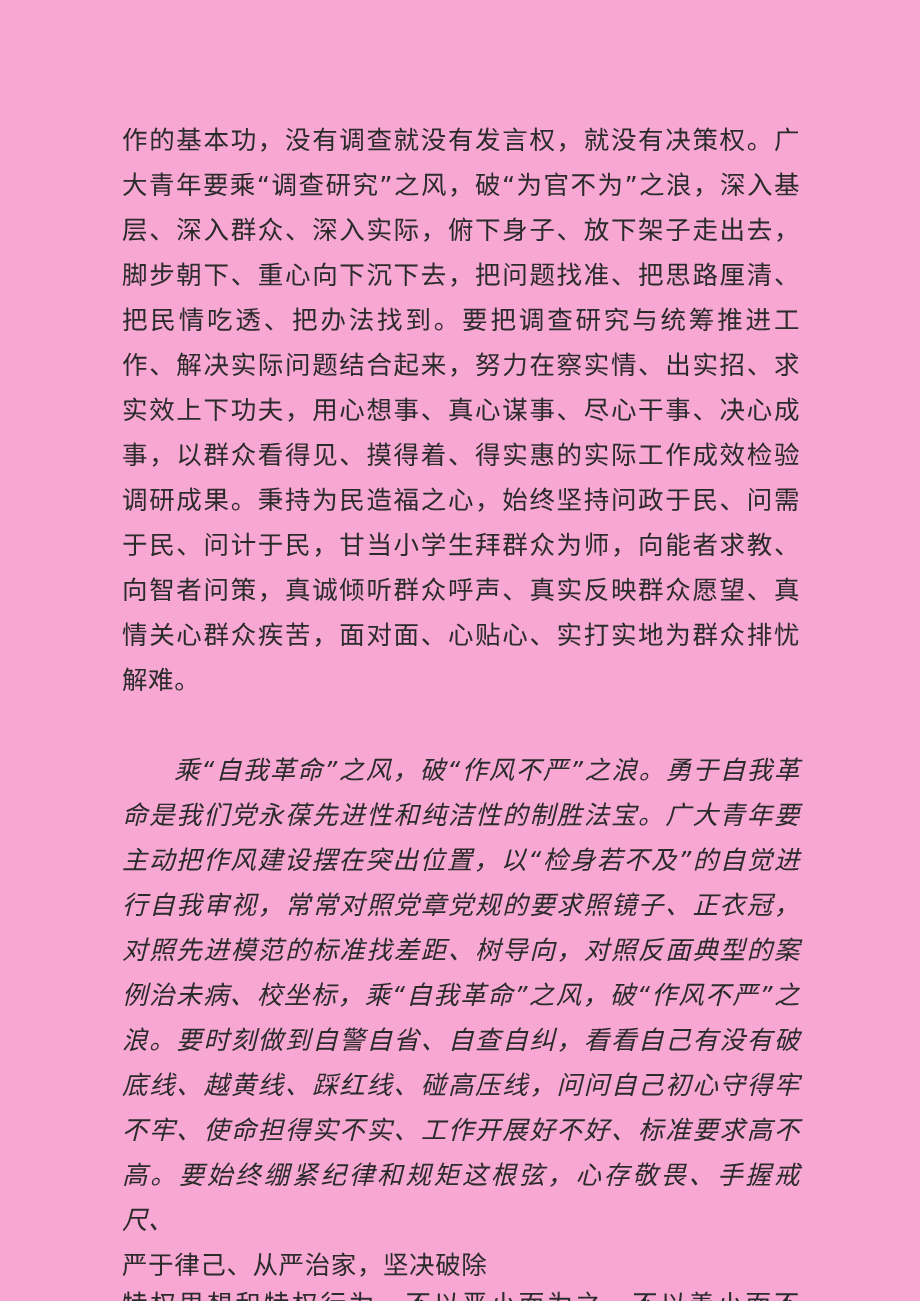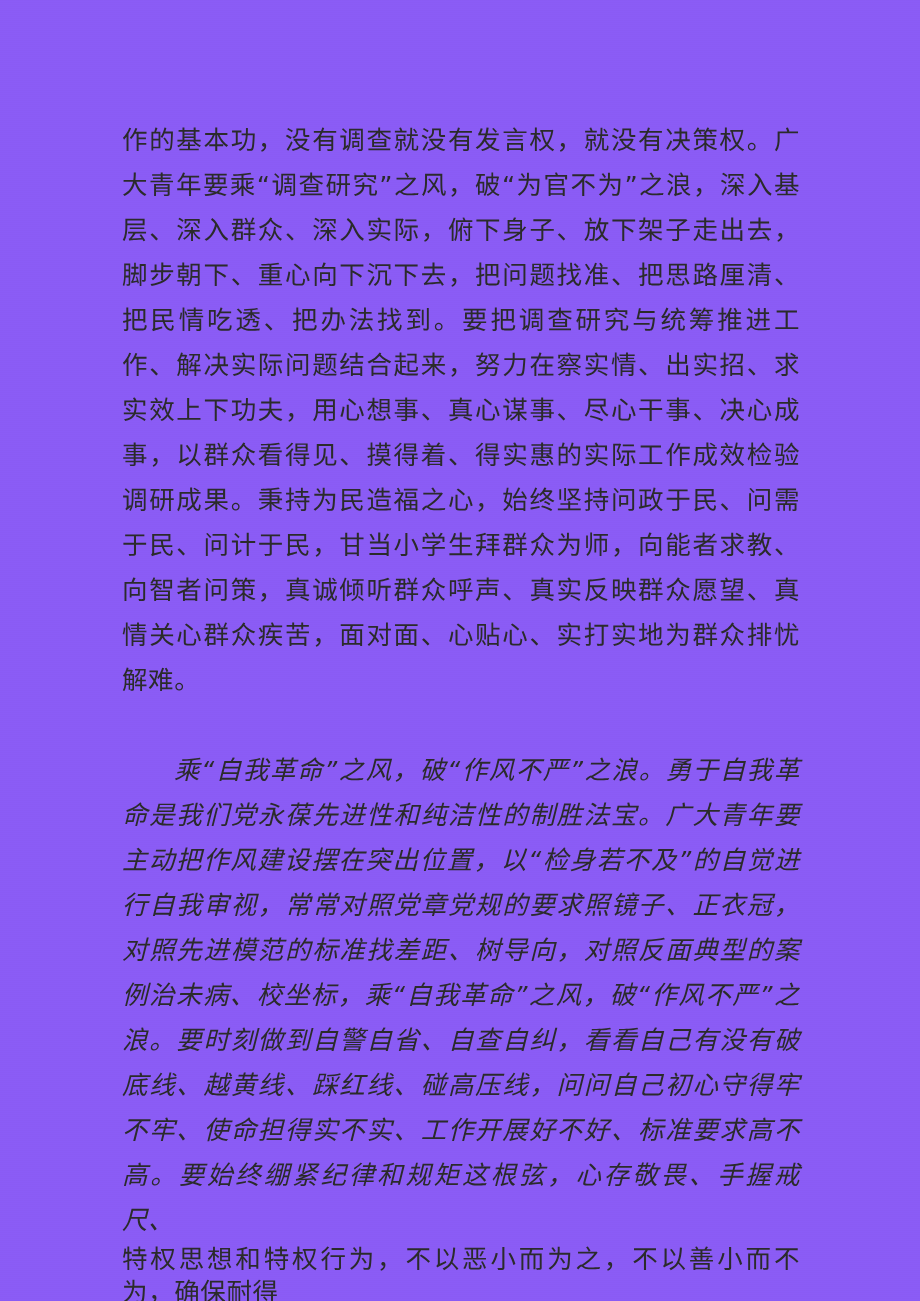--- a/index.html
+++ b/index.html
@@ -12,21 +12,21 @@
     width: 920px;
     height: 1301px;
     overflow: hidden;
     font-family: "DejaVu Sans", "Liberation Sans", sans-serif;
   }
 
   #page {
     position: relative;
     width: 920px;
     height: 1301px;
-    background: #8b5cf6;
+    background: #f9a8d4;
   }
 
   
   #doc-body {
     position: absolute;
     left: 122px;
     top: 118px;
     width: 678px;
   }
 
@@ -91,20 +91,21 @@
 
 <div id="page">
 
   <div id="doc-body">
 
     <p class="para cont">作的基本功，没有调查就没有发言权，就没有决策权。广大青年要乘“调查研究”之风，破“为官不为”之浪，深入基层、深入群众、深入实际，俯下身子、放下架子走出去，脚步朝下、重心向下沉下去，把问题找准、把思路厘清、把民情吃透、把办法找到。要把调查研究与统筹推进工作、解决实际问题结合起来，努力在察实情、出实招、求实效上下功夫，用心想事、真心谋事、尽心干事、决心成事，以群众看得见、摸得着、得实惠的实际工作成效检验调研成果。秉持为民造福之心，始终坚持问政于民、问需于民、问计于民，甘当小学生拜群众为师，向能者求教、向智者问策，真诚倾听群众呼声、真实反映群众愿望、真情关心群众疾苦，面对面、心贴心、实打实地为群众排忧解难。</p>
 
     <p class="para indent">乘“自我革命”之风，破“作风不严”之浪。勇于自我革命是我们党永葆先进性和纯洁性的制胜法宝。广大青年要主动把作风建设摆在突出位置，以“检身若不及”的自觉进行自我审视，常常对照党章党规的要求照镜子、正衣冠，对照先进模范的标准找差距、树导向，对照反面典型的案例治未病、校坐标，乘“自我革命”之风，破“作风不严”之浪。要时刻做到自警自省、自查自纠，看看自己有没有破底线、越黄线、踩红线、碰高压线，问问自己初心守得牢不牢、使命担得实不实、工作开展好不好、标准要求高不高。要始终绷紧纪律和规矩这根弦，心存敬畏、手握戒尺、</p>
 
     <div class="tail-block">
+      <div class="tail-line-short">严于律己、从严治家，坚决破除</div>
       <div class="tail-line-tight">特权思想和特权行为，不以恶小而为之，不以善小而不为，确保耐得</div>
 
     </div>
 
   </div>
 
   <div id="grain"></div>
 </div>
 
 </body></html>

